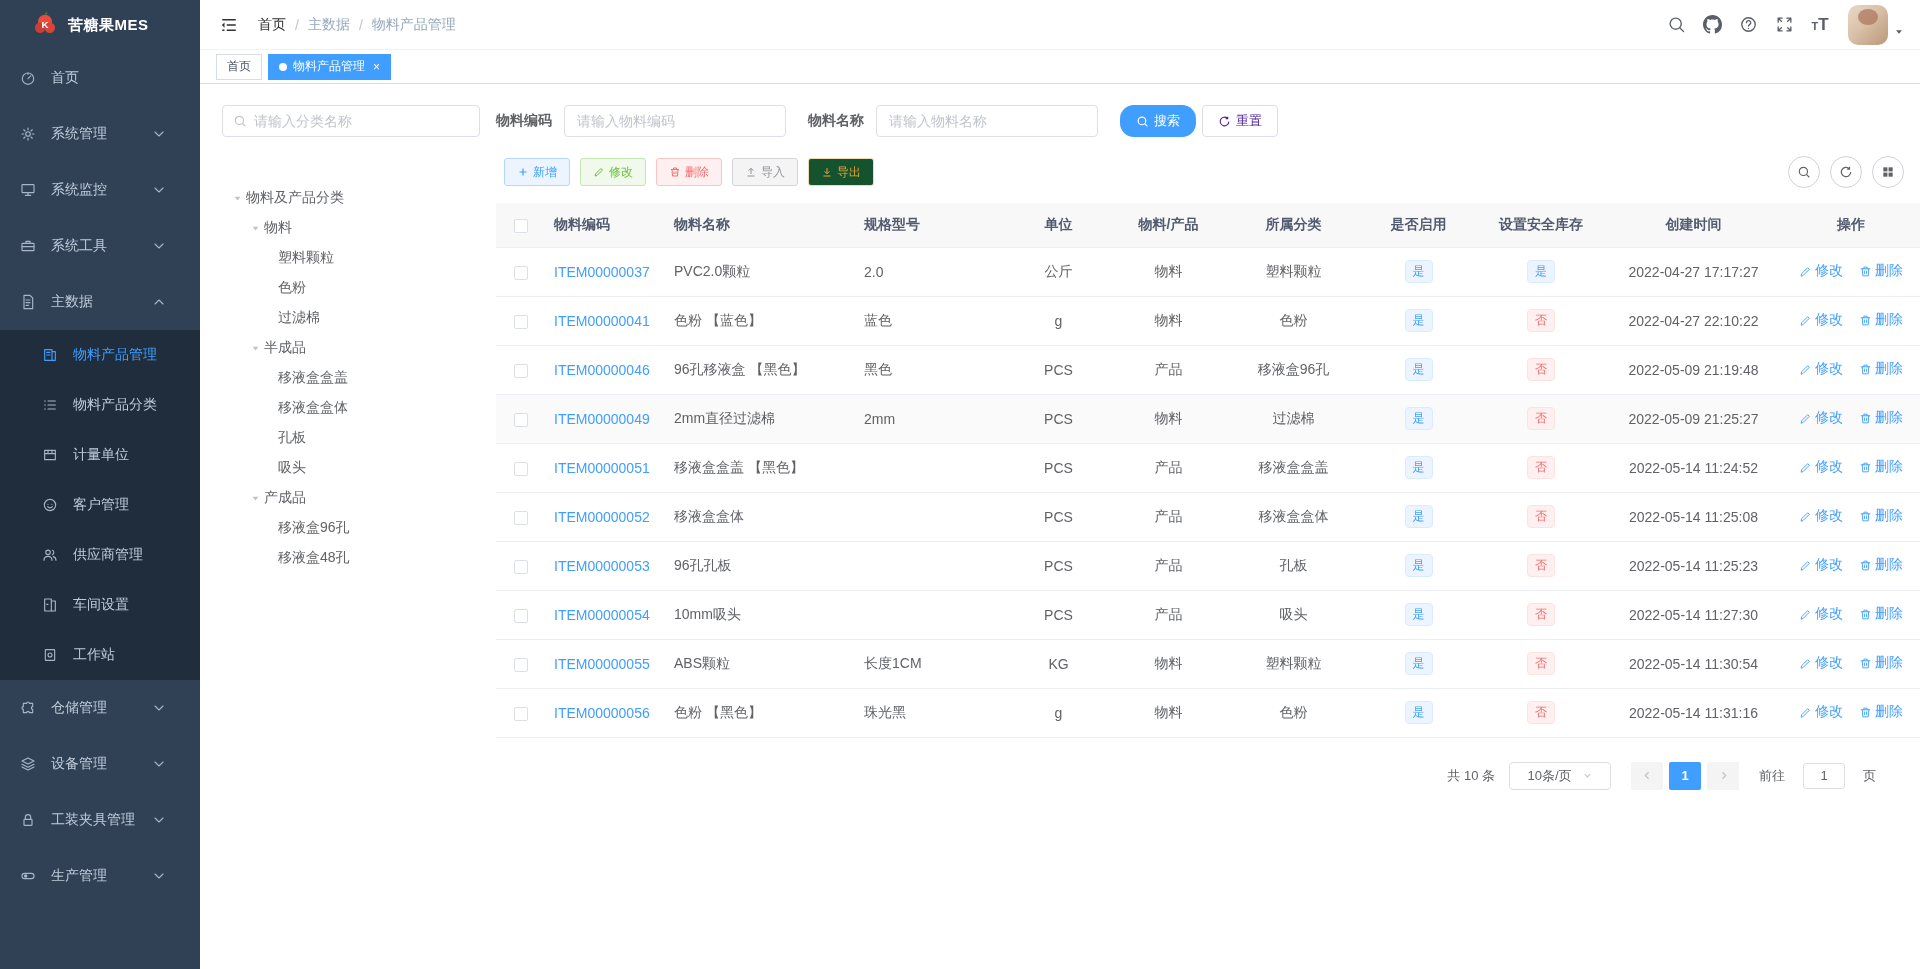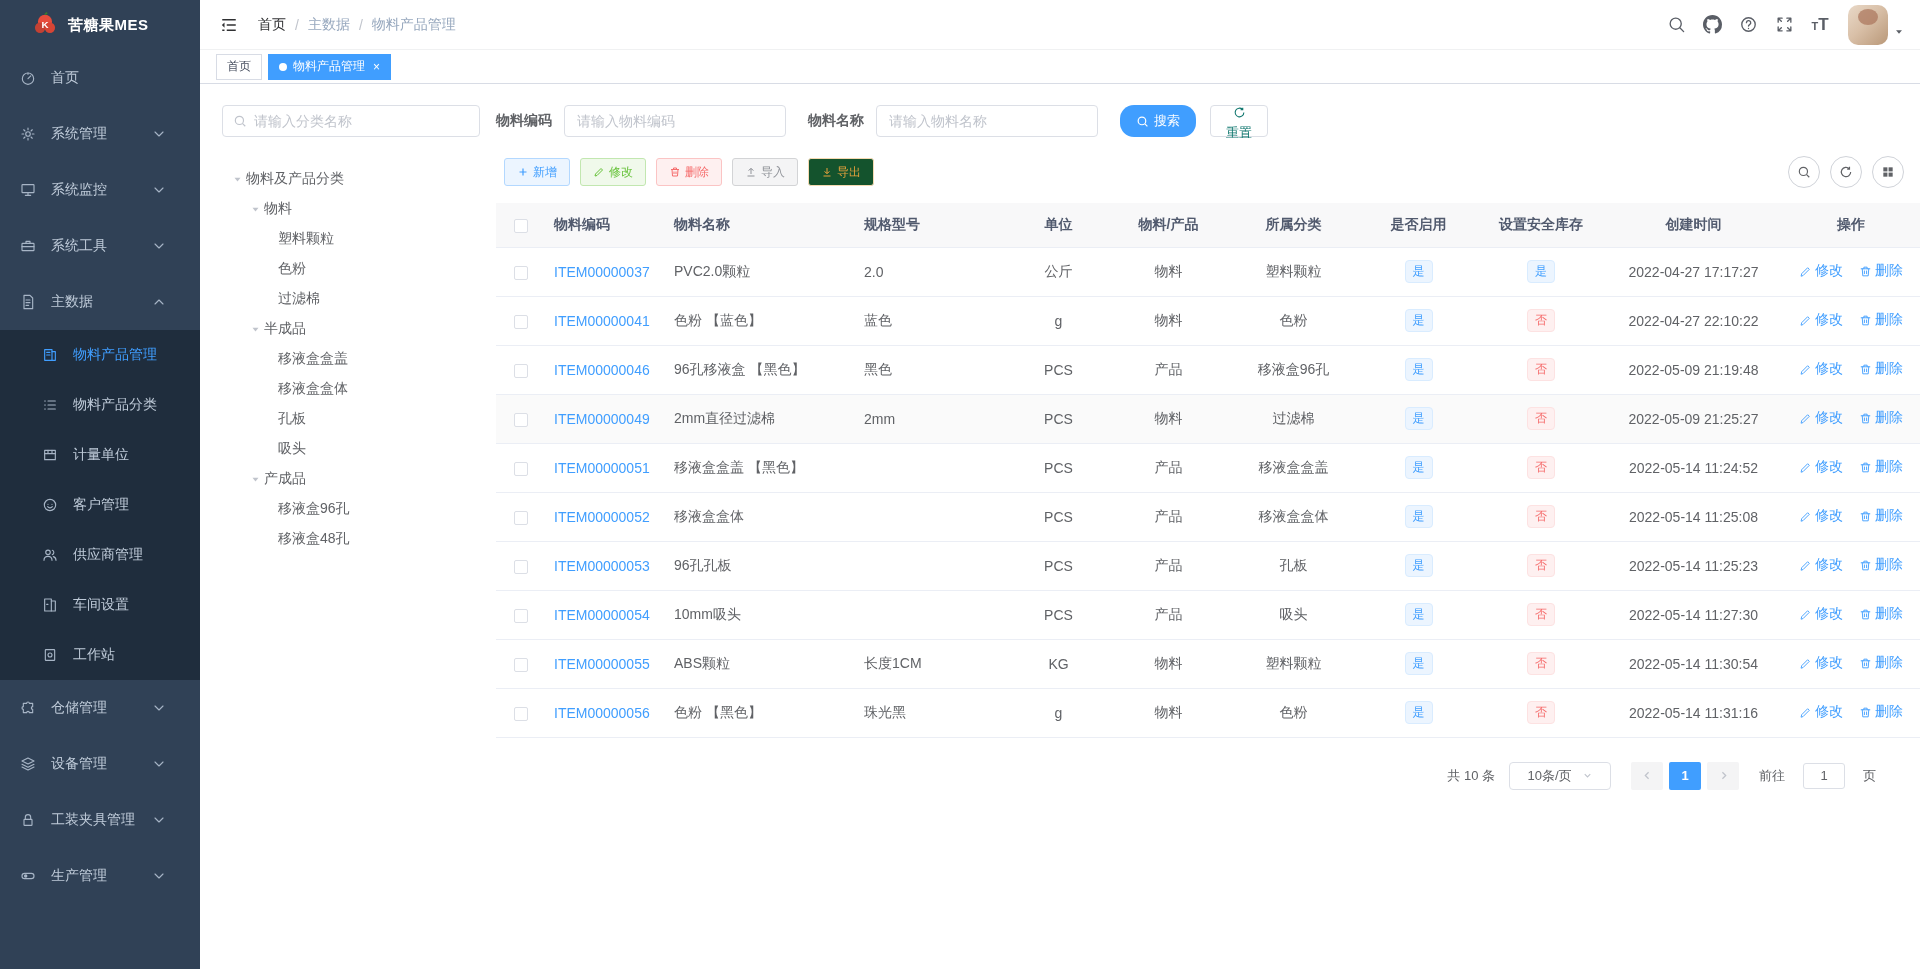--- a/index.html
+++ b/index.html
@@ -44,37 +44,37 @@
   .tab-dot { width:8px; height:8px; border-radius:50%; background:#fff; }
   .tab-close { font-size:12px; line-height:1; margin-left:2px; }
 
   
   .content { flex:1; display:flex; padding:21px 16px 0 22px; gap:16px; background:#fff; overflow:hidden; }
   .tree-panel { width:258px; flex-shrink:0; }
   .search-box { height:32px; border:1px solid #dcdfe6; border-radius:4px; display:flex; align-items:center; padding:0 10px; gap:7px; color:#c0c4cc; background:#fff; }
   .search-box .icn { font-size:14px; }
   .search-box input { border:none; outline:none; flex:1; font-size:14px; color:#606266; background:transparent; }
   .search-box input::placeholder { color:#c0c4cc; }
-  .tree { margin-top:27px;text-align:right; }
+  .tree { margin-top:46px;text-align:right; }
   .tree-node { height:30px; display:flex; align-items:center; cursor:pointer; color:#606266; }
   .tree-node.lvl0 { padding-left:6px; }
   .tree-node.lvl1 { padding-left:24px; }
   .tree-node.lvl2 { padding-left:56px; }
   .tree-caret { width:18px; color:#c0c4cc; font-size:9px; }
 
   .table-panel { flex:1; min-width:0; }
   .filter-row { display:flex; align-items:center; }
   .f-group { display:flex; align-items:center; margin-right:22px; }
   .f-label { font-weight:bold; color:#606266; margin-right:12px; white-space:nowrap; }
   .f-input { width:222px; height:32px; border:1px solid #dcdfe6; border-radius:4px; padding:0 12px; font-size:14px; color:#1d4ed8; outline:none; }
   .f-input::placeholder { color:#c0c4cc; }
   .btn { height:32px; padding:0 15px; border-radius:4px; font-size:13px; display:inline-flex; align-items:center; gap:5px; cursor:pointer; border:1px solid transparent; white-space:nowrap; }
   .btn .icn { font-size:13px; }
   .btn-primary { background:#409eff; color:#fff;border-radius:14px; }
-  .btn-plain { background:#fff; border-color:#dcdfe6; color:#0f766e; margin-left:14px;flex-direction:column; }
+  .btn-plain { background:#fff; border-color:#dcdfe6; color:#4c1d95; margin-left:6px; }
 
   .toolbar-row { margin-top:19px; display:flex; align-items:center;margin-left:8px; }
   .btn-mini { height:28px; padding:0 12px; border-radius:3px; font-size:12px; display:inline-flex; align-items:center; gap:4px; cursor:pointer; border:1px solid; margin-right:10px; }
   .btn-mini .icn { font-size:12px; }
   .btn-add    { background:#ecf5ff; border-color:#b3d8ff; color:#409eff; }
   .btn-edit   { background:#f0f9eb; border-color:#c2e7b0; color:#67c23a; }
   .btn-delete { background:#fef0f0; border-color:#fbc4c4; color:#f56c6c; }
   .btn-import { background:#f4f4f5; border-color:#d3d4d6; color:#909399; }
   .btn-export { background:#14532d; border-color:#f5dab1; color:#e6a23c; }
   .circle-btns { margin-left:auto; display:flex; gap:10px; }

